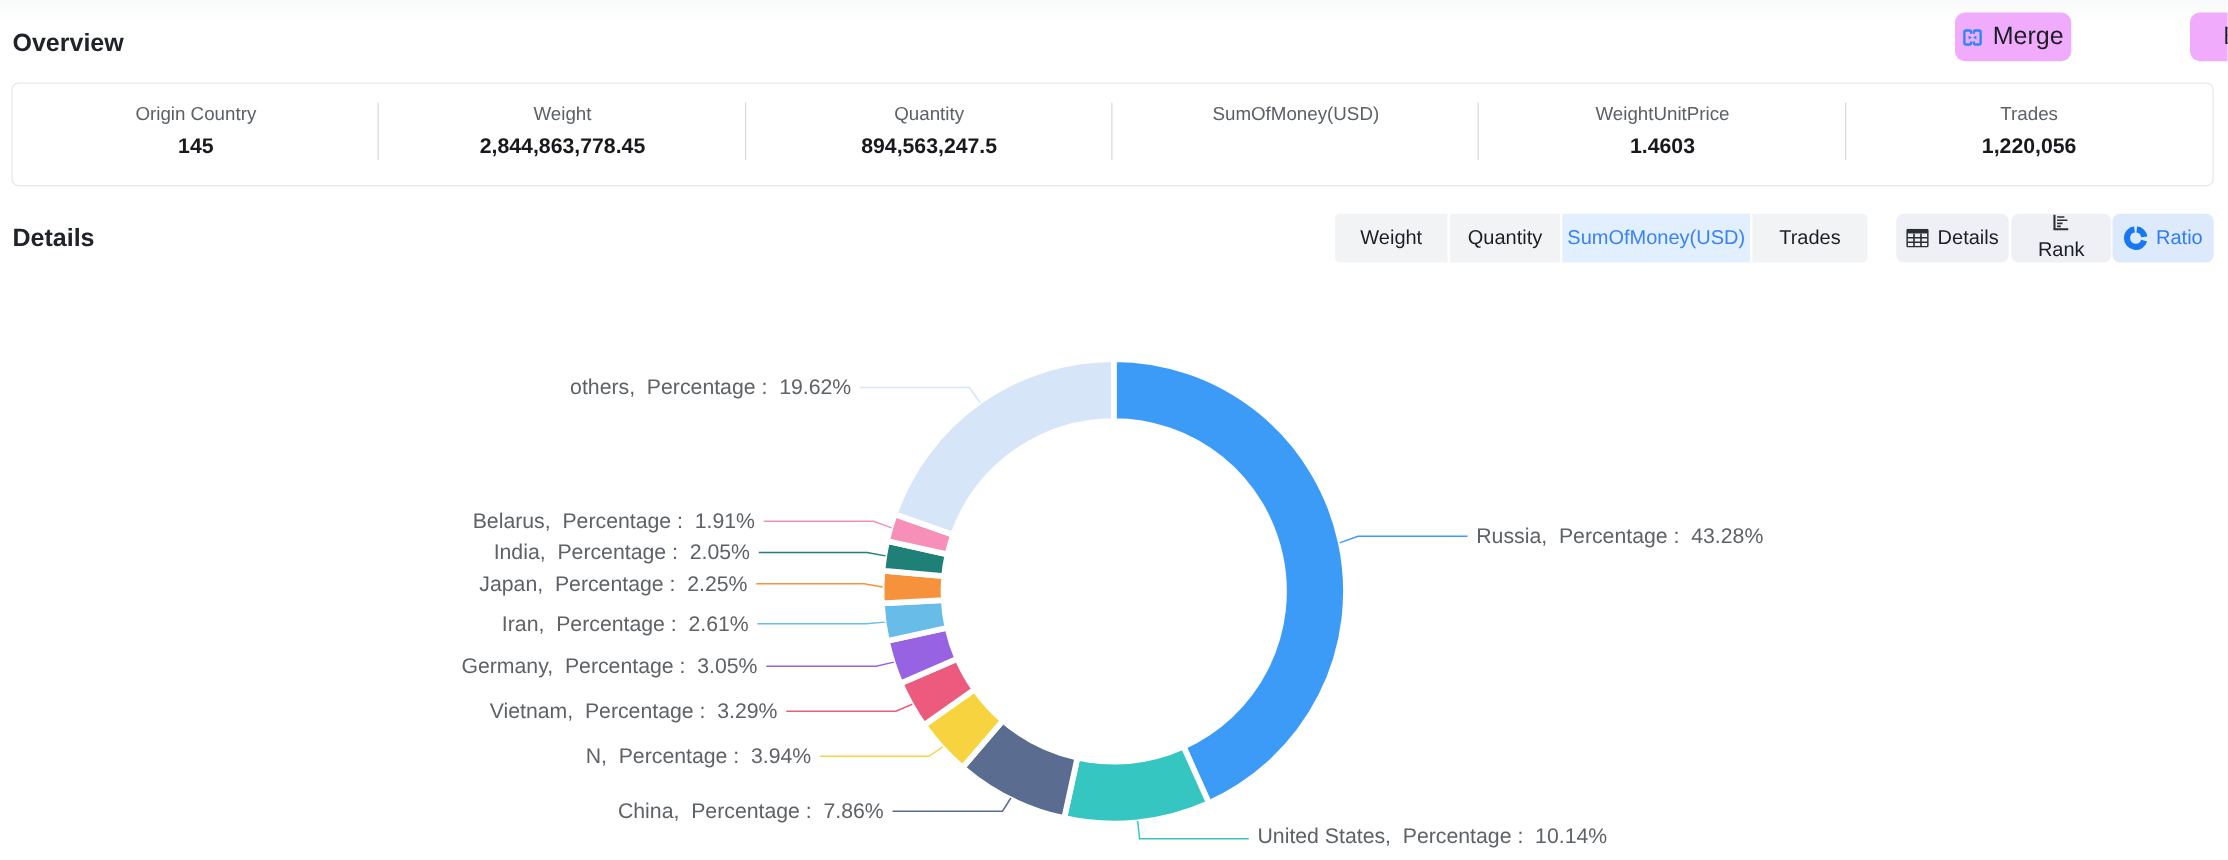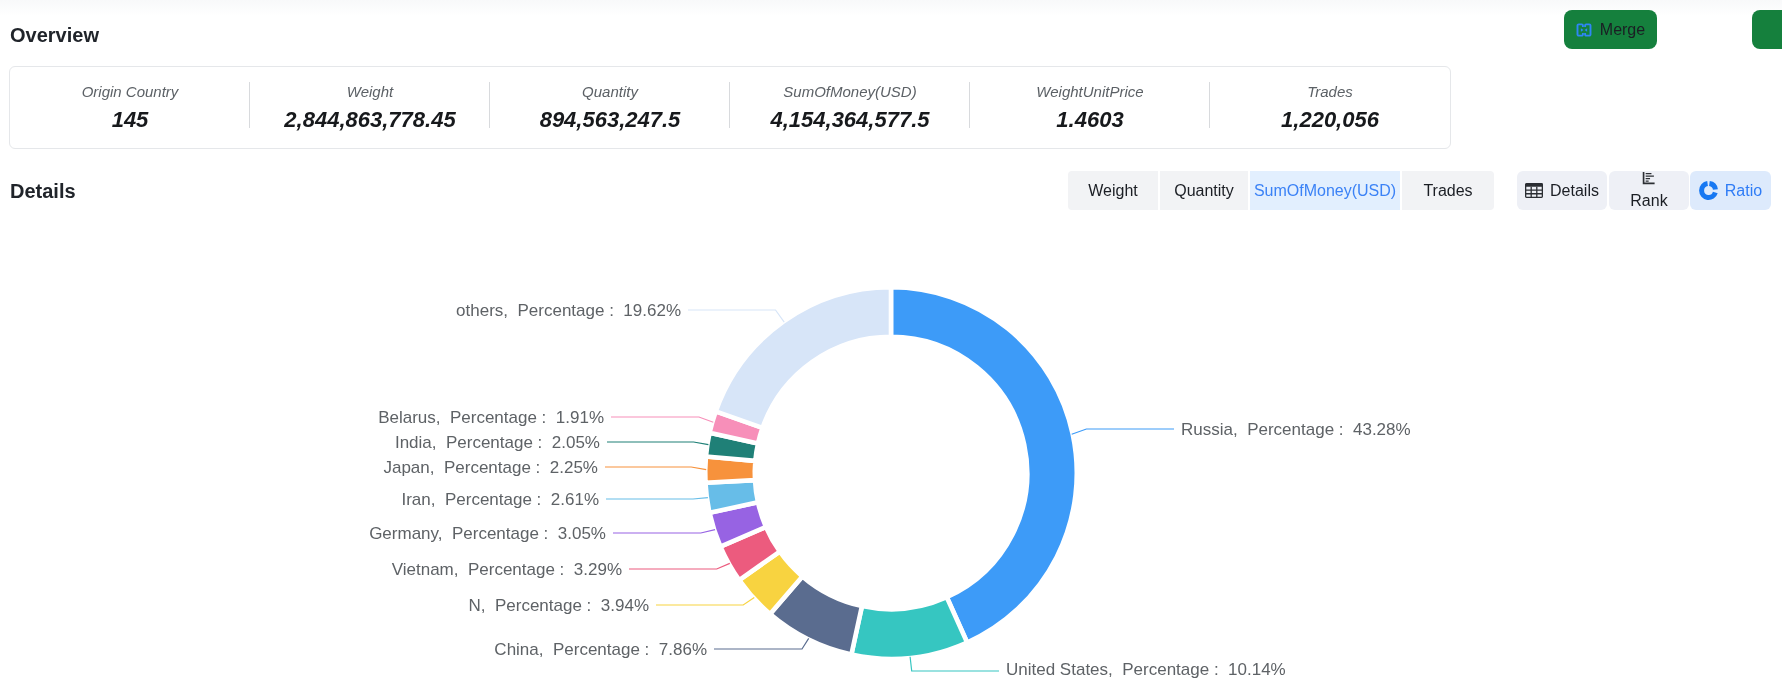--- a/index.html
+++ b/index.html
@@ -1,22 +1,22 @@
 <!DOCTYPE html>
 <html><head><meta charset="utf-8"><style>
 * { margin:0; padding:0; box-sizing:border-box; }
 body { width:1782px; height:688px; background:#fff; font-family:"Liberation Sans", sans-serif; position:relative; overflow:hidden; }
 .topband { position:absolute; left:0; top:0; width:1782px; height:16px; background:linear-gradient(180deg,#f8f9fa,#ffffff); }
 .h1 { position:absolute; font-size:20px; font-weight:700; color:#20242a; }
-.btn { position:absolute; top:10px; height:39px; background:#15803d; border-radius:8px; display:flex; align-items:center; justify-content:center; gap:8px; font-size:16px; color:#1b1e24; }
-.card { position:absolute; left:9px; top:66px; width:1442px; height:83px; border:1px solid #e5e7ea; border-radius:6px; display:flex;font-style:italic; }
+.btn { position:absolute; top:10px; height:39px; background:#f0abfc; border-radius:8px; display:flex; align-items:center; justify-content:center; gap:8px; font-size:20px; color:#1b1e24; }
+.card { position:absolute; left:9px; top:66px; width:1762px; height:83px; border:1px solid #e5e7ea; border-radius:6px; display:flex; }
 .scol { flex:1; position:relative; text-align:center; padding-top:16px; }
 .sep { position:absolute; right:0; top:15px; height:46px; width:1px; background:#d8dadd; }
 .slab { font-size:15px; color:#5c6166; }
-.sval { font-size:22px; font-weight:700; color:#17191c; margin-top:7px; }
+.sval { font-size:17px; font-weight:700; color:#17191c; margin-top:7px; }
 .tabs { position:absolute; left:1068px; top:171px; height:39px; display:flex; background:#f2f3f5; border-radius:4px; overflow:hidden; }
 .tab { display:flex; align-items:center; justify-content:center; font-size:16px; color:#1b1e24; border-right:2px solid #fff; }
 .tab:last-child { border-right:none; }
 .tab.on { background:#e2effe; color:#3b82f6; }
 .rbtn { position:absolute; top:171px; height:39px; background:#eef0f6; border-radius:6px; display:flex; align-items:center; justify-content:center; gap:7px; font-size:16px; color:#1b1e24; }
 .rbtn.on { background:#ddeafc; color:#2f7cf6; }
 </style></head>
 <body>
 <div class="topband"></div>
 <div class="h1" style="left:10px;top:24px;">Overview</div>
@@ -50,21 +50,20 @@
       <div class="sval">2,844,863,778.45</div>
     </div>
     <div class="scol">
       <span class="sep"></span>
       <div class="slab">Quantity</div>
       <div class="sval">894,563,247.5</div>
     </div>
     <div class="scol">
       <span class="sep"></span>
       <div class="slab">SumOfMoney(USD)</div>
-      <div class="sval">4,154,364,577.5</div>
     </div>
     <div class="scol">
       <span class="sep"></span>
       <div class="slab">WeightUnitPrice</div>
       <div class="sval">1.4603</div>
     </div>
     <div class="scol">
       <div class="slab">Trades</div>
       <div class="sval">1,220,056</div>
     </div>

